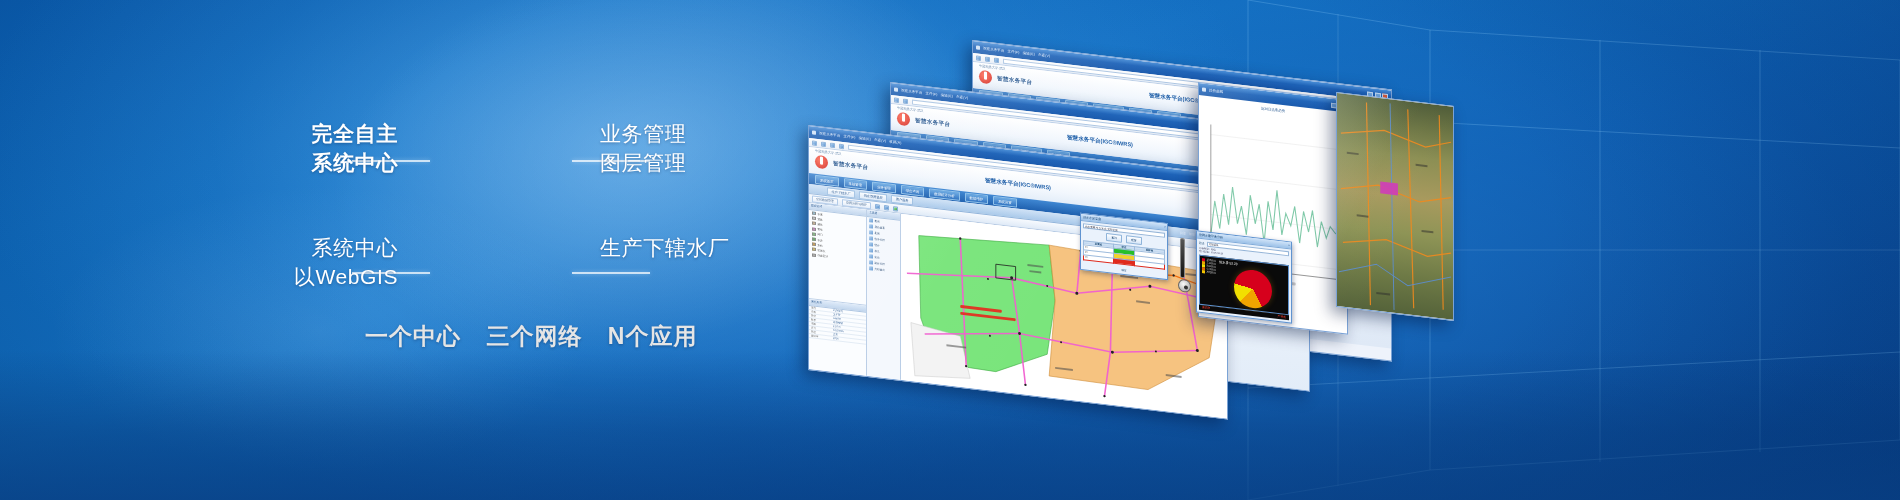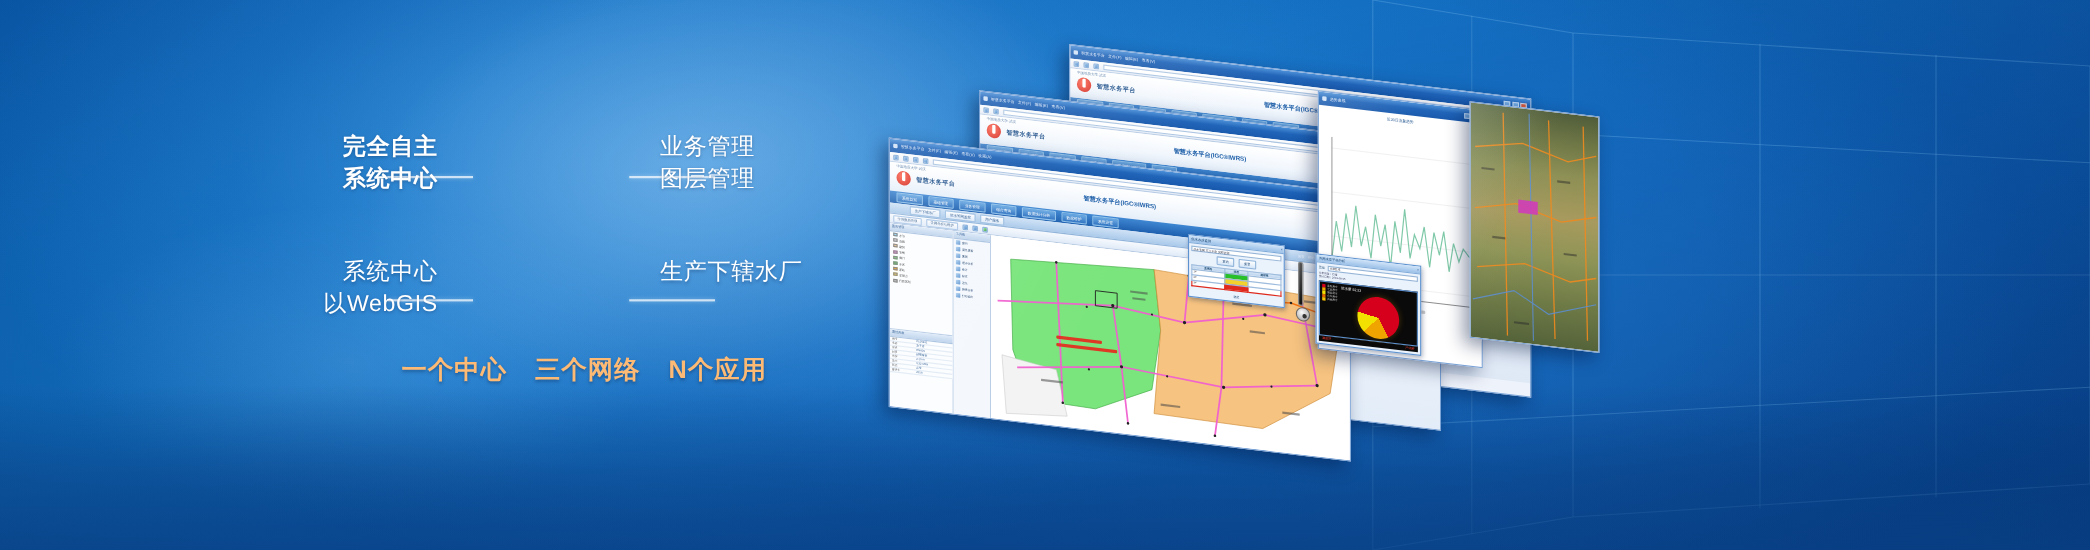--- a/index.html
+++ b/index.html
@@ -73,21 +73,21 @@
     position:absolute; height:2px; background:rgba(255,255,255,.75);
     box-shadow:0 0 4px rgba(255,255,255,.35);
   }
   .c-tl{ left:352px; top:160px; width:78px; }
   .c-bl{ left:352px; top:272px; width:78px; }
   .c-tr{ left:572px; top:160px; width:78px; }
   .c-br{ left:572px; top:272px; width:78px; }
 
   .tagline{
     position:absolute; left:365px; top:321px;
-    color:#fdba74; font-size:23px; font-weight:700; letter-spacing:1px;
+    color:#e5e5e5; font-size:23px; font-weight:700; letter-spacing:1px;
     white-space:nowrap; text-shadow:0 1px 3px rgba(0,20,60,.35);
   }
   .tagline span{ margin-right:18px; }
   .tagline span:last-child{ margin-right:0; }
 
   
   .stack{ position:absolute; left:790px; top:40px; width:720px; height:330px; }
   .win{
     position:absolute;
     background:#eef3fb;

